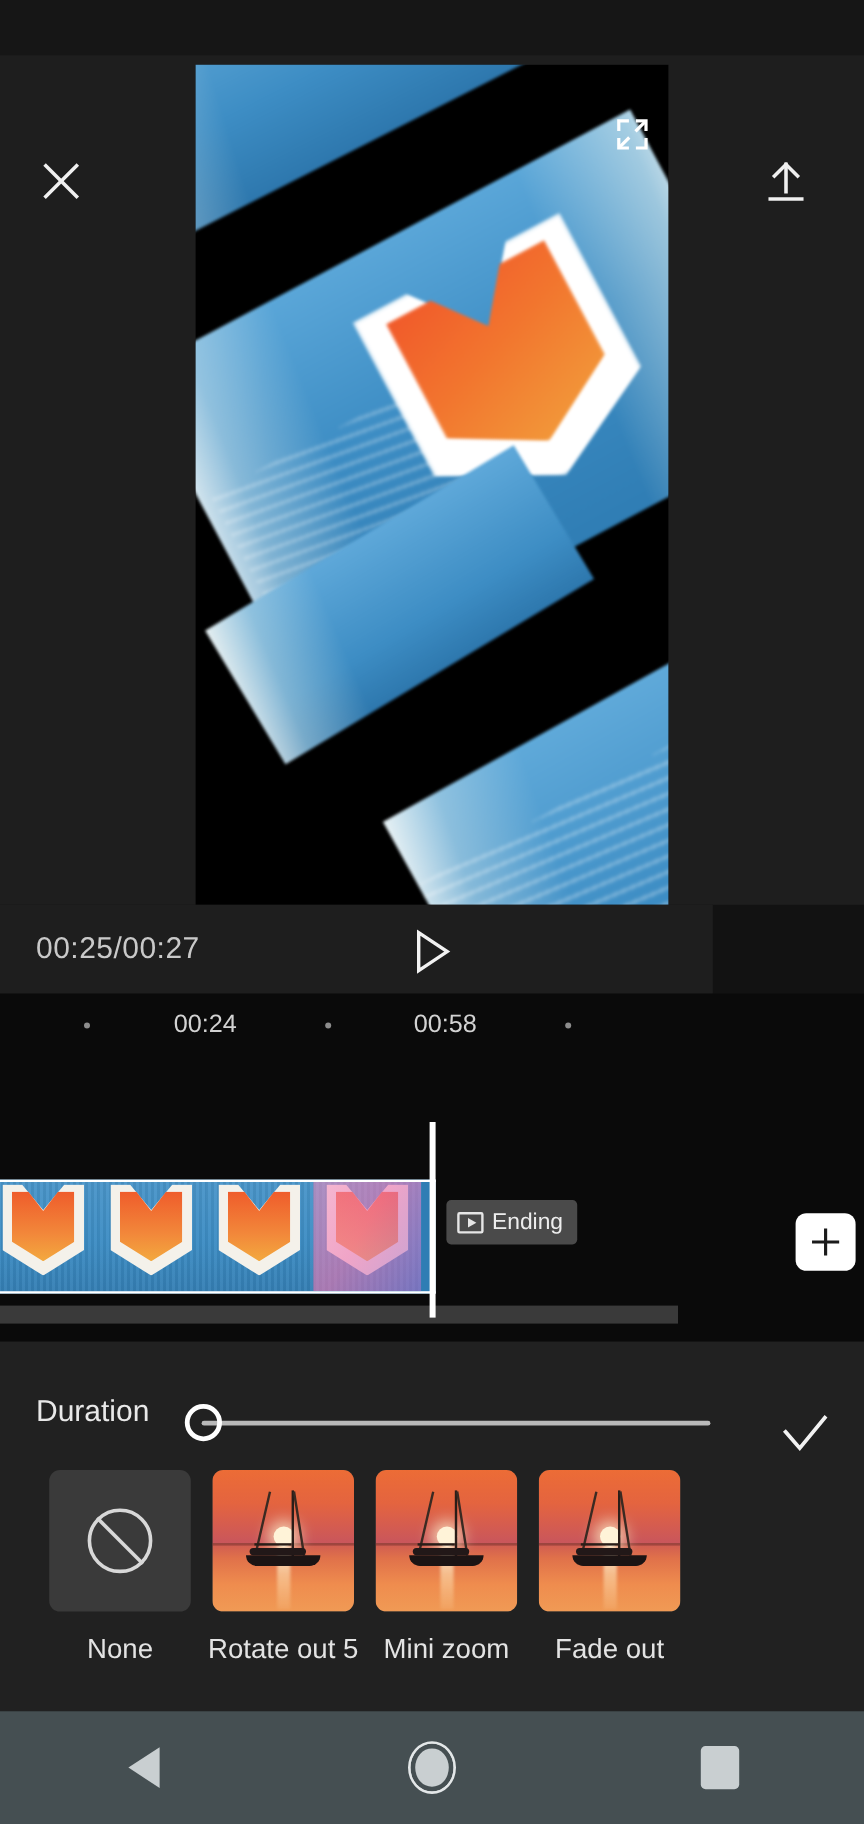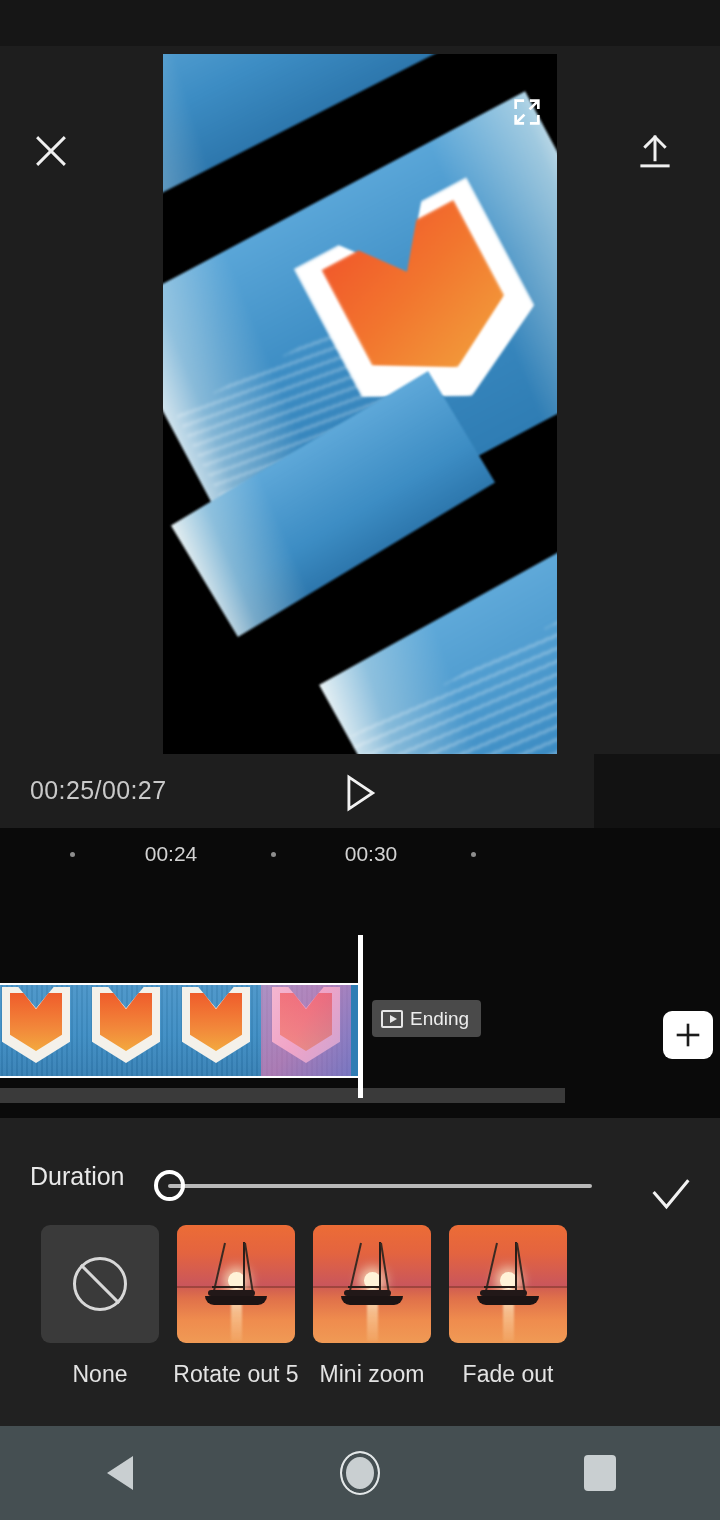--- a/index.html
+++ b/index.html
@@ -392,21 +392,21 @@
     <svg width="38" height="42" viewBox="0 0 24 26" fill="none" stroke="#f2f2f2" stroke-width="1.8" stroke-linejoin="miter">
       <path d="M5 3 L20 13 L5 23 Z"></path>
     </svg>
   </div>
 </div>
 
 <div class="ruler">
   <div class="tick-dot" style="left:70px;"></div>
   <div class="tick-label" style="left:171px;">00:24</div>
   <div class="tick-dot" style="left:271px;"></div>
-  <div class="tick-label" style="left:371px;">00:30</div>
+  <div class="tick-label" style="left:371px;">00:58</div>
   <div class="tick-dot" style="left:471px;"></div>
 </div>
 
 <div class="track">
   <div class="filmstrip">
     <div class="frame">
       <div class="fchev-w"></div>
       <div class="fchev-o"></div>
     </div>
     <div class="frame">

